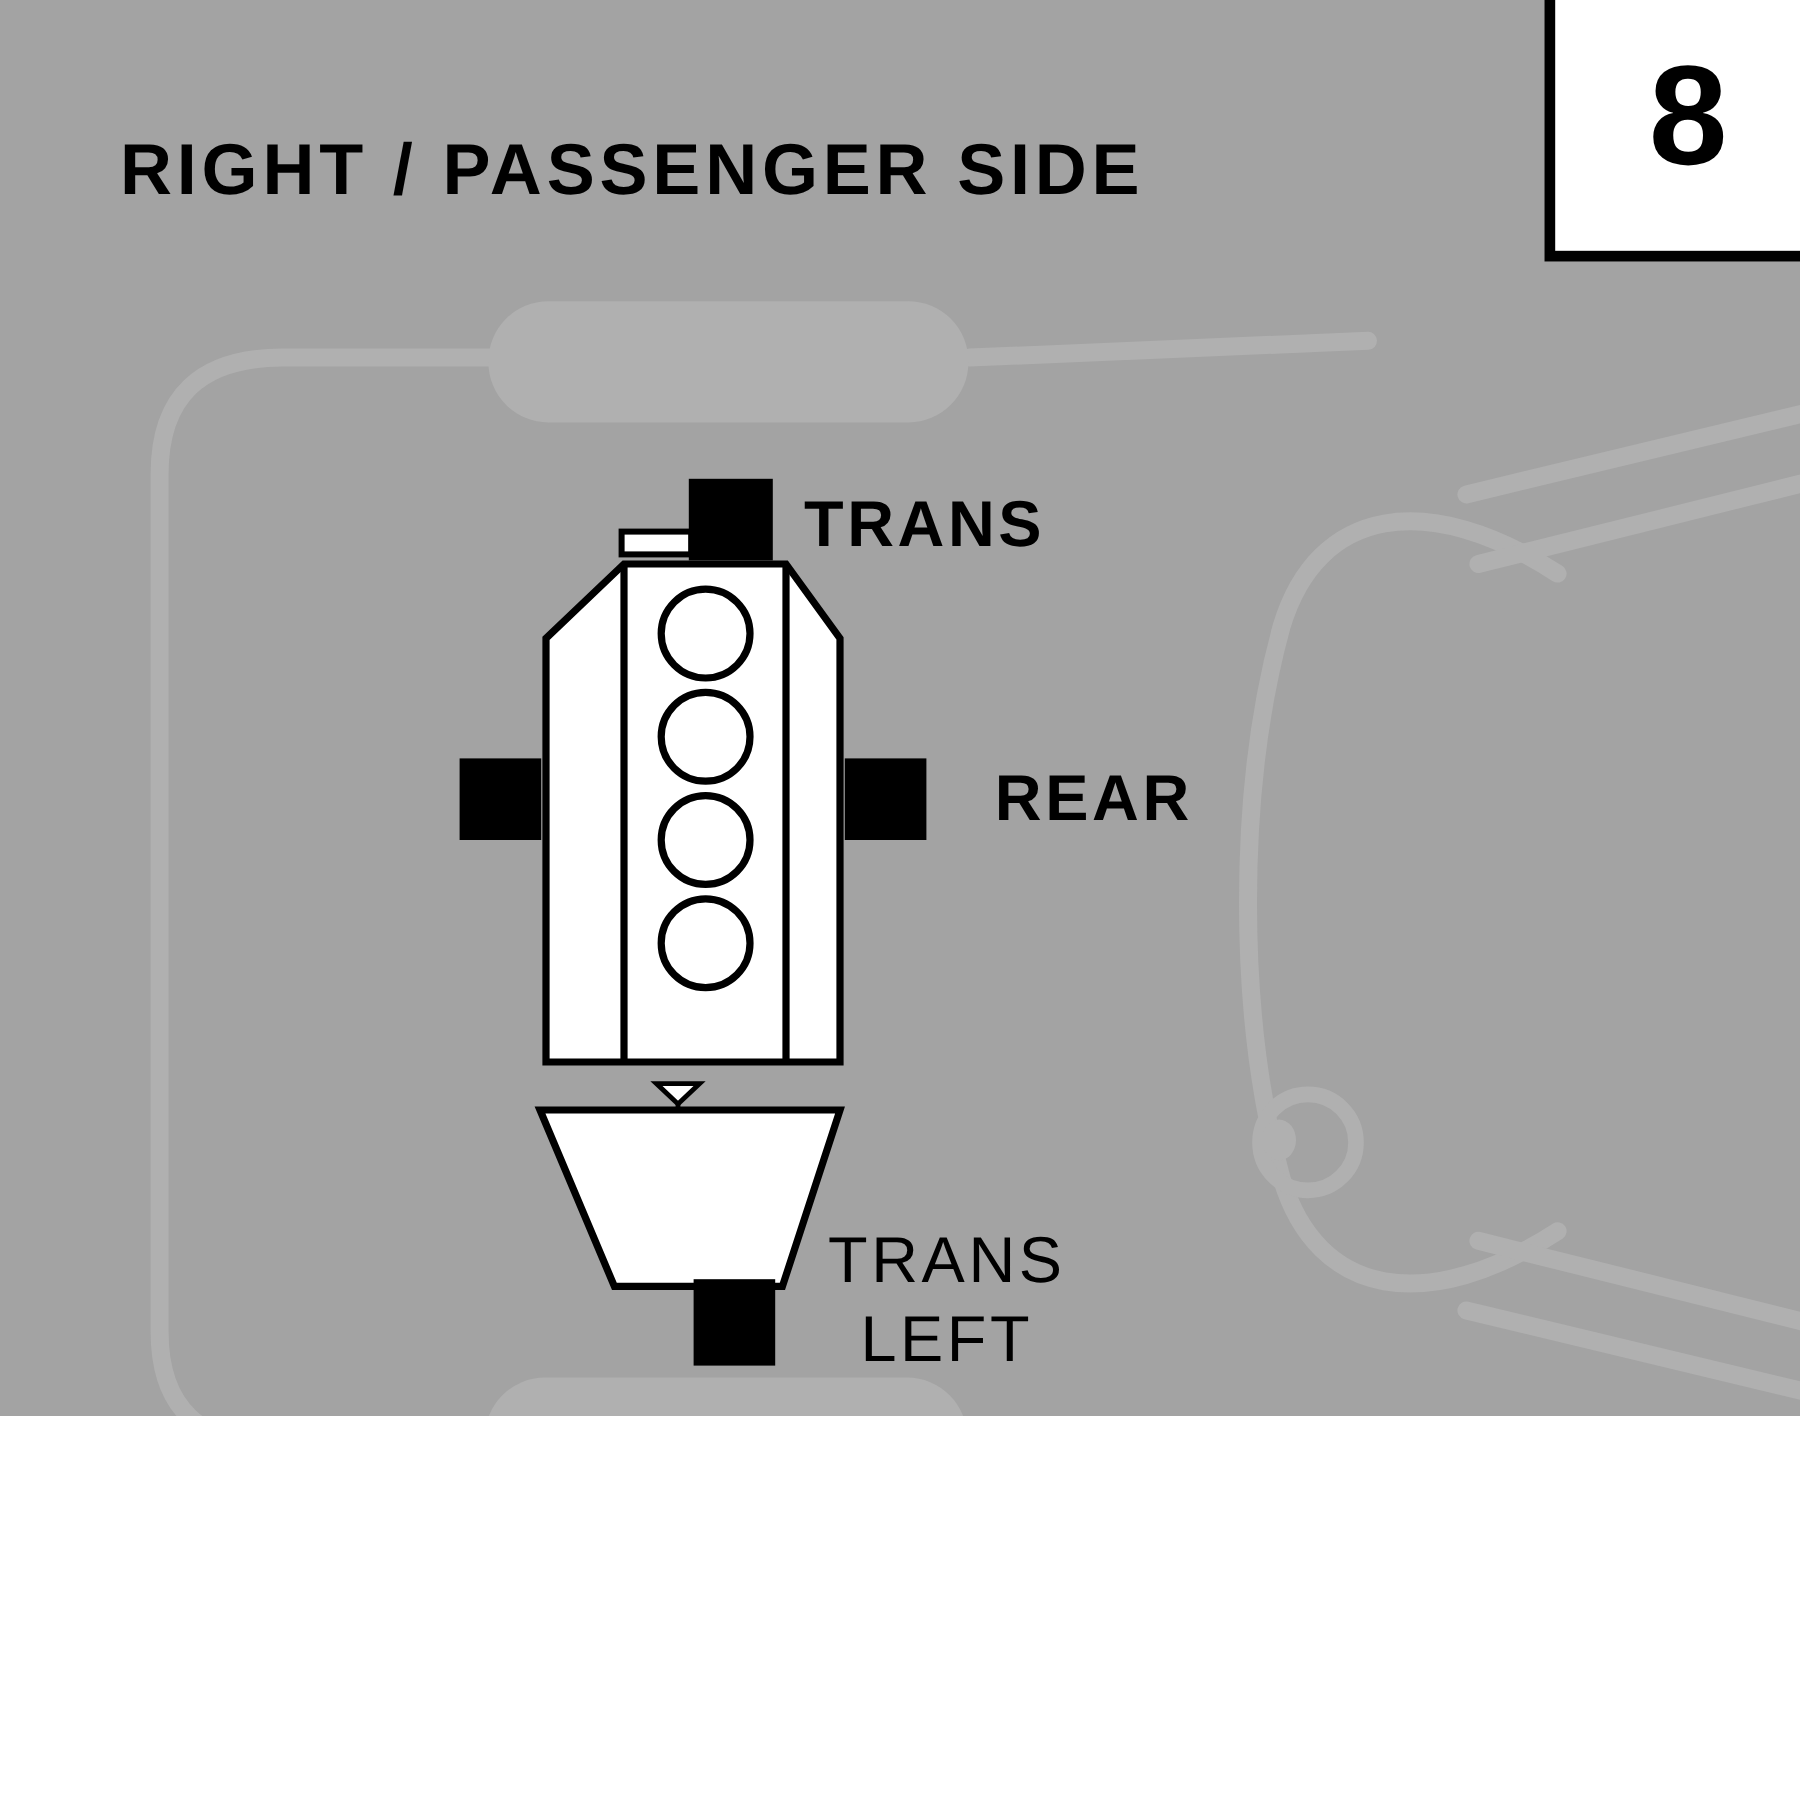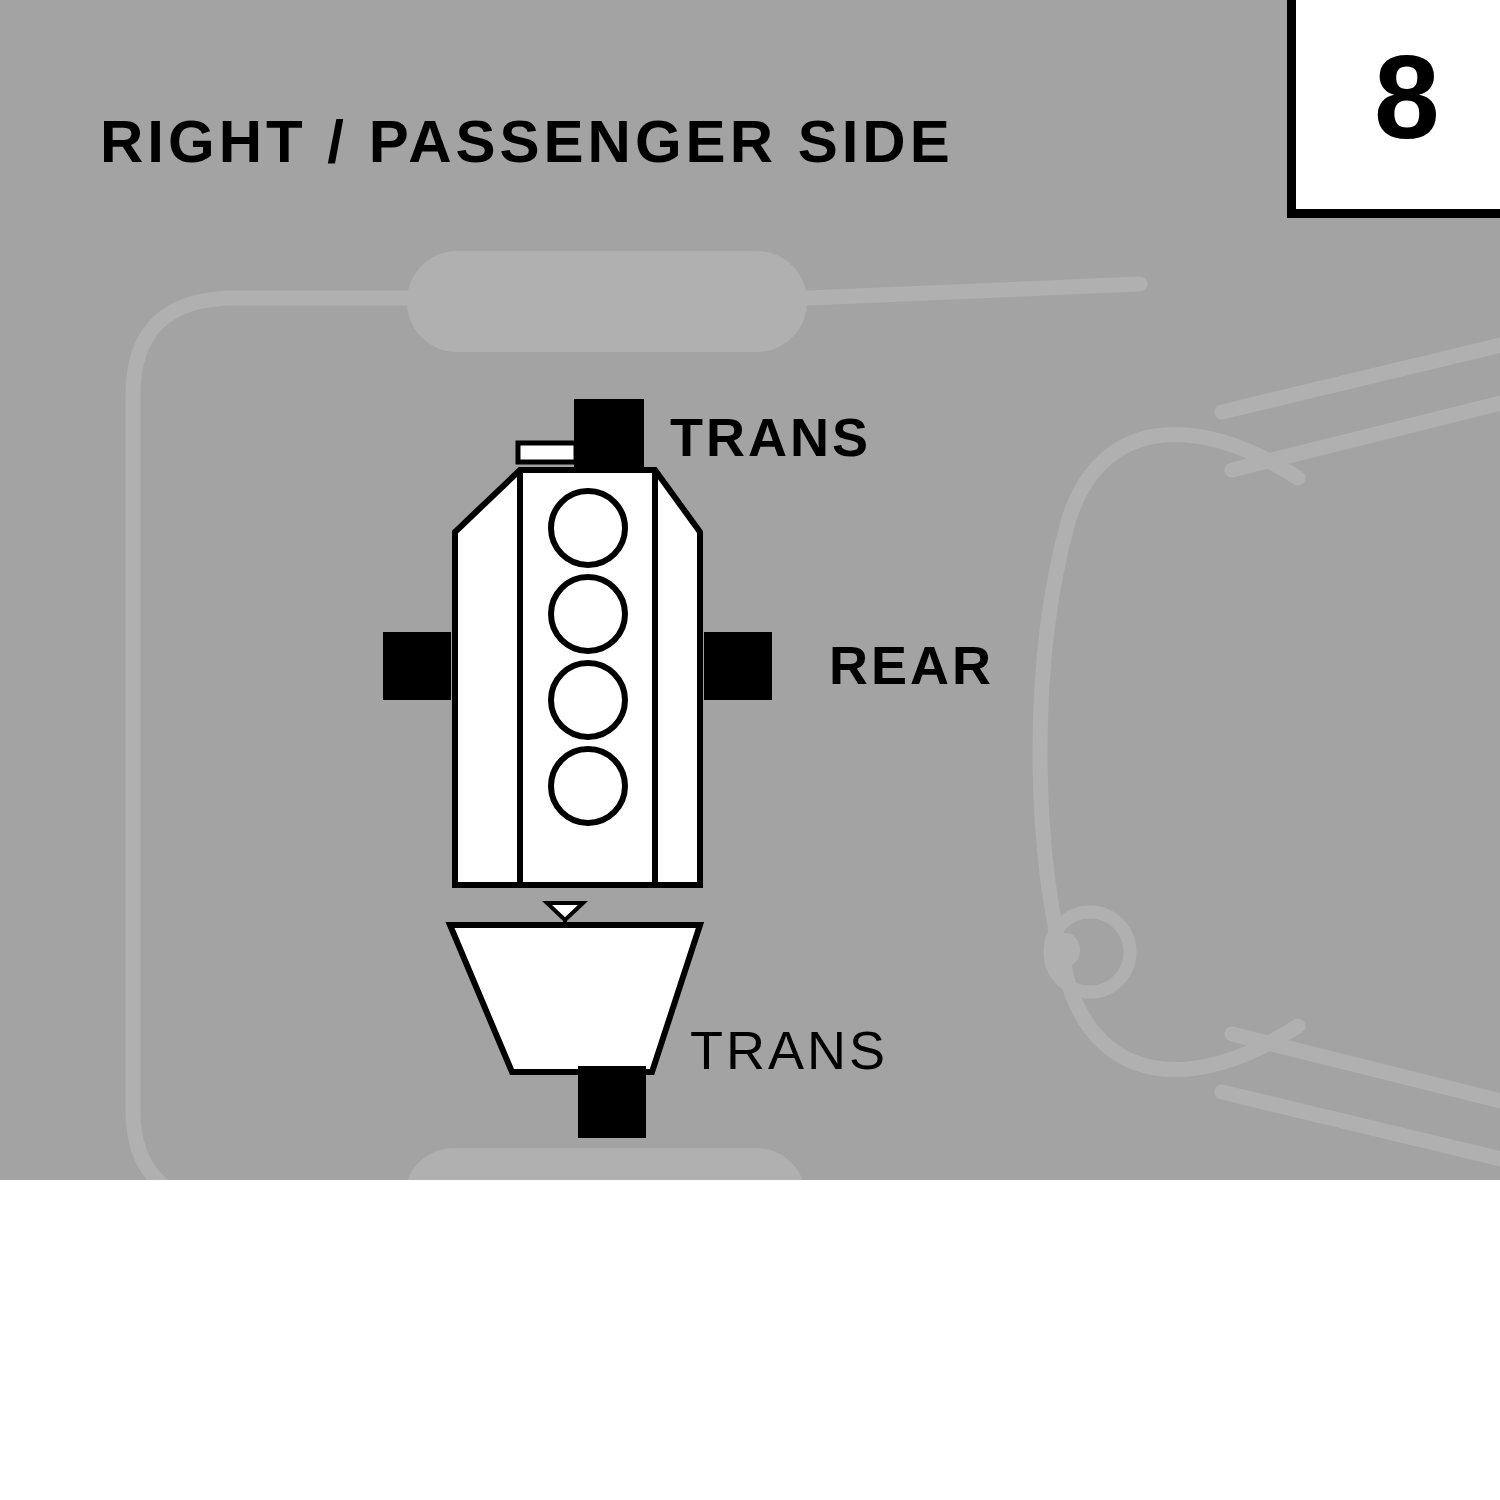--- a/index.html
+++ b/index.html
@@ -130,19 +130,20 @@
     <rect x="578" y="1066" width="68" height="72" fill="#000000"></rect>
   </svg>
 
   <div class="label title title-top">RIGHT / PASSENGER SIDE</div>
 
   <div class="label mount-label label-right">TRANS</div>
   <div class="label mount-label label-rear">REAR</div>
 
   <div class="label-trans">
     <div>TRANS</div>
+    <div>LEFT</div>
   </div>
 
   <div class="page-number-box">
     <div class="num">8</div>
   </div>
 
 </div>
 
 </body></html>

